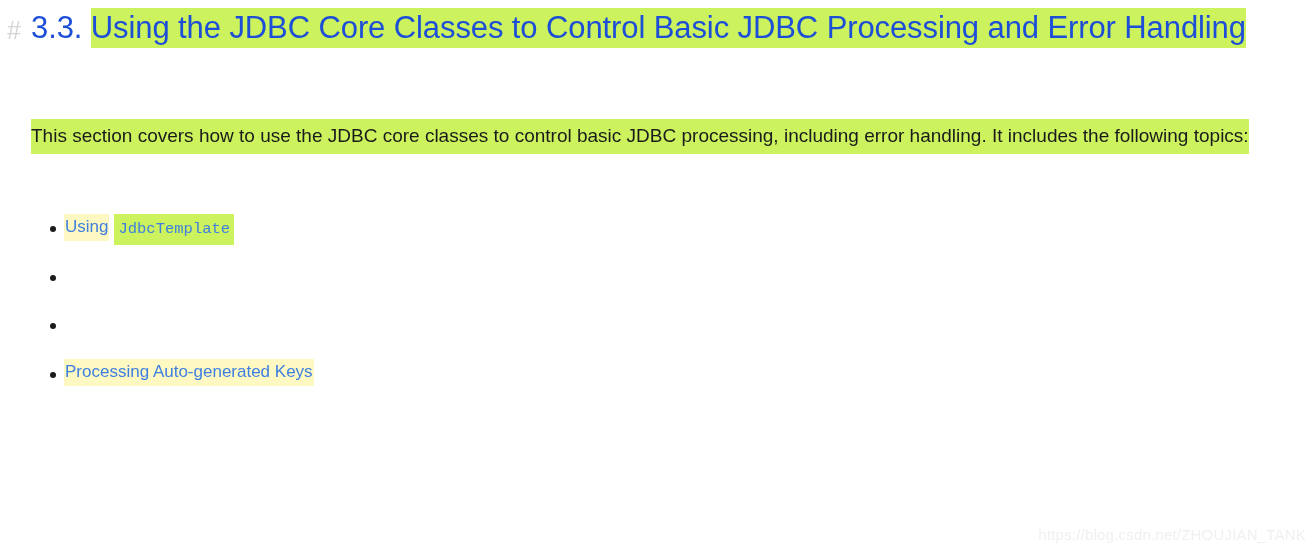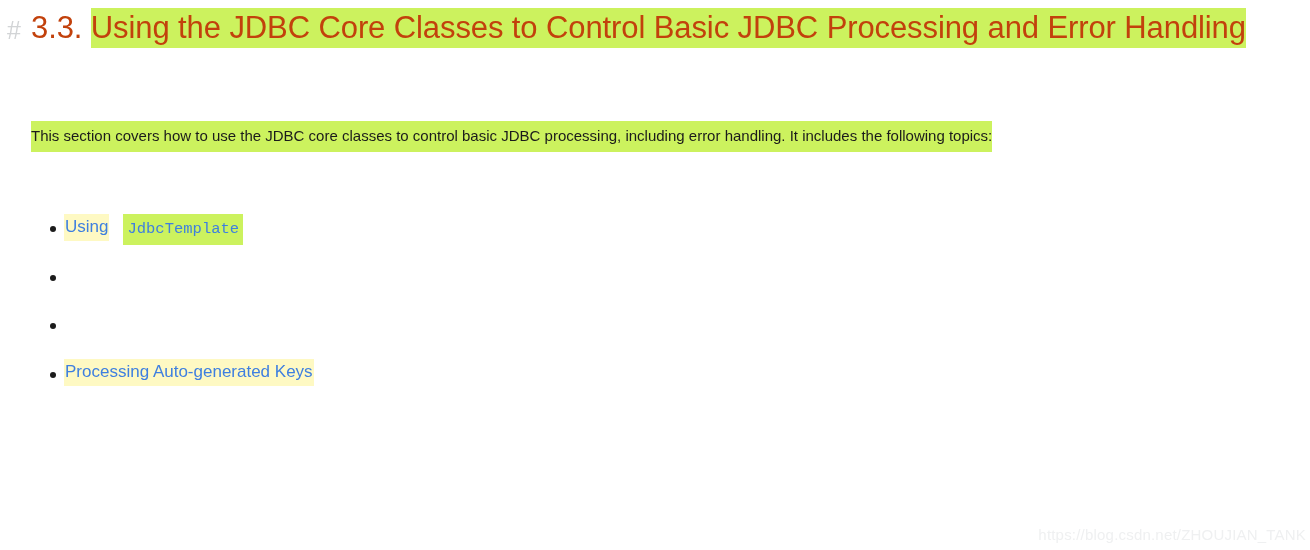--- a/index.html
+++ b/index.html
@@ -37,21 +37,21 @@
     color: #d2d4d6;
     font-weight: 400;
     font-family: "Liberation Sans", sans-serif;
   }
   .heading-text {
     margin: 0;
     padding: 0 0 0 31px;
     font-size: 31px;
     line-height: 40px;
     font-weight: 400;
-    color: #c2410c;
+    color: #1d4ed8;
     letter-spacing: -0.1px;
     font-family: "Liberation Sans", sans-serif;
   }
   .heading-num {
     background: transparent;
   }
   .heading-hl {
     background: #ccf25e;
     box-decoration-break: clone;
     -webkit-box-decoration-break: clone;
@@ -60,21 +60,21 @@
 
   
   .para-block {
     position: absolute;
     left: 31px;
     top: 118px;
     width: 1279px;
   }
   .para-text {
     margin: 0;
-    font-size: 15px;
+    font-size: 19px;
     line-height: 35px;
     color: #1b1b1b;
     font-family: "Liberation Sans", sans-serif;
   }
   .para-hl {
     background: #ccf25e;
     box-decoration-break: clone;
     -webkit-box-decoration-break: clone;
     padding: 6px 0 8px 0;
   }
@@ -116,21 +116,21 @@
     display: inline-block;
     vertical-align: baseline;
   }
   .topic-code {
     font-family: "Liberation Mono", "DejaVu Sans Mono", monospace;
     font-size: 15.5px;
     line-height: 22px;
     color: #3e7fe0;
     background: #ccf25e;
     padding: 4px 4px 5px 4px;
-    margin-left: 14px;
+    margin-left: 5px;
     display: inline-block;
     vertical-align: baseline;
     position: relative;
     top: 1px;
   }
 
   
   .watermark {
     position: absolute;
     right: 4px;

